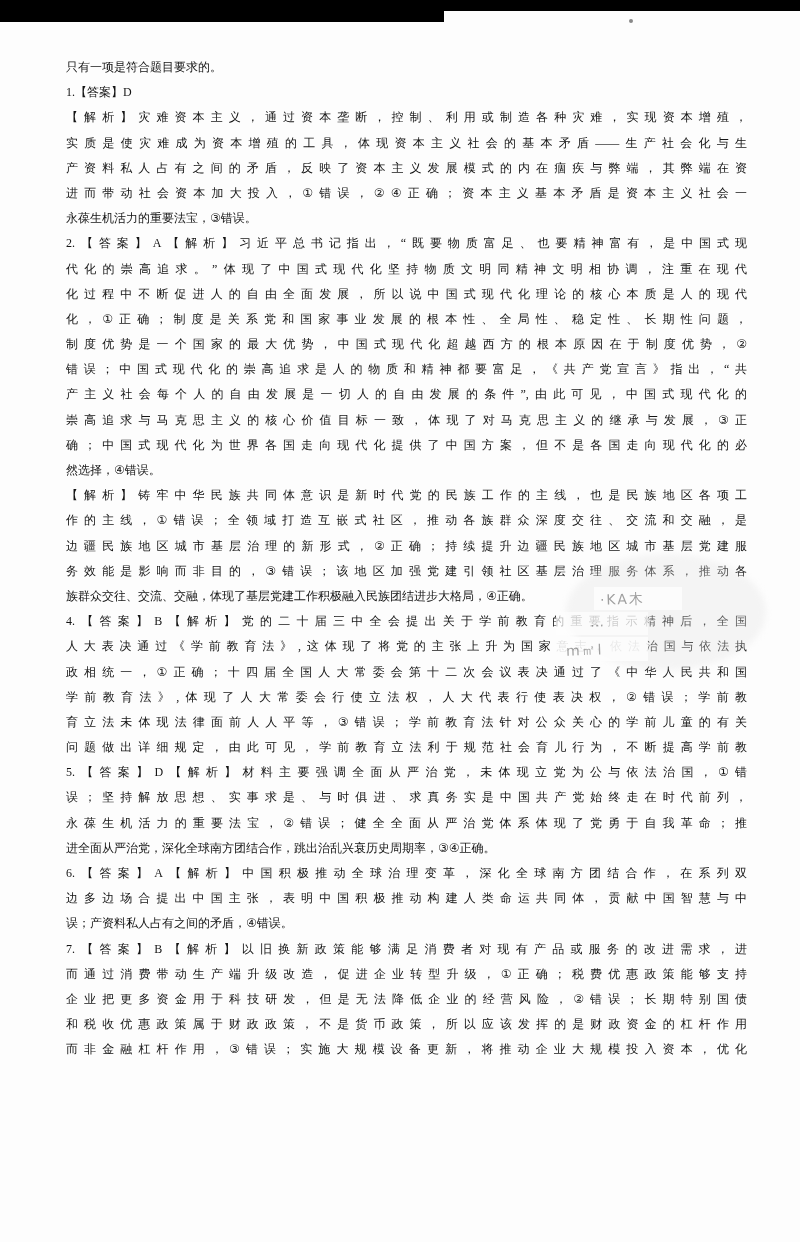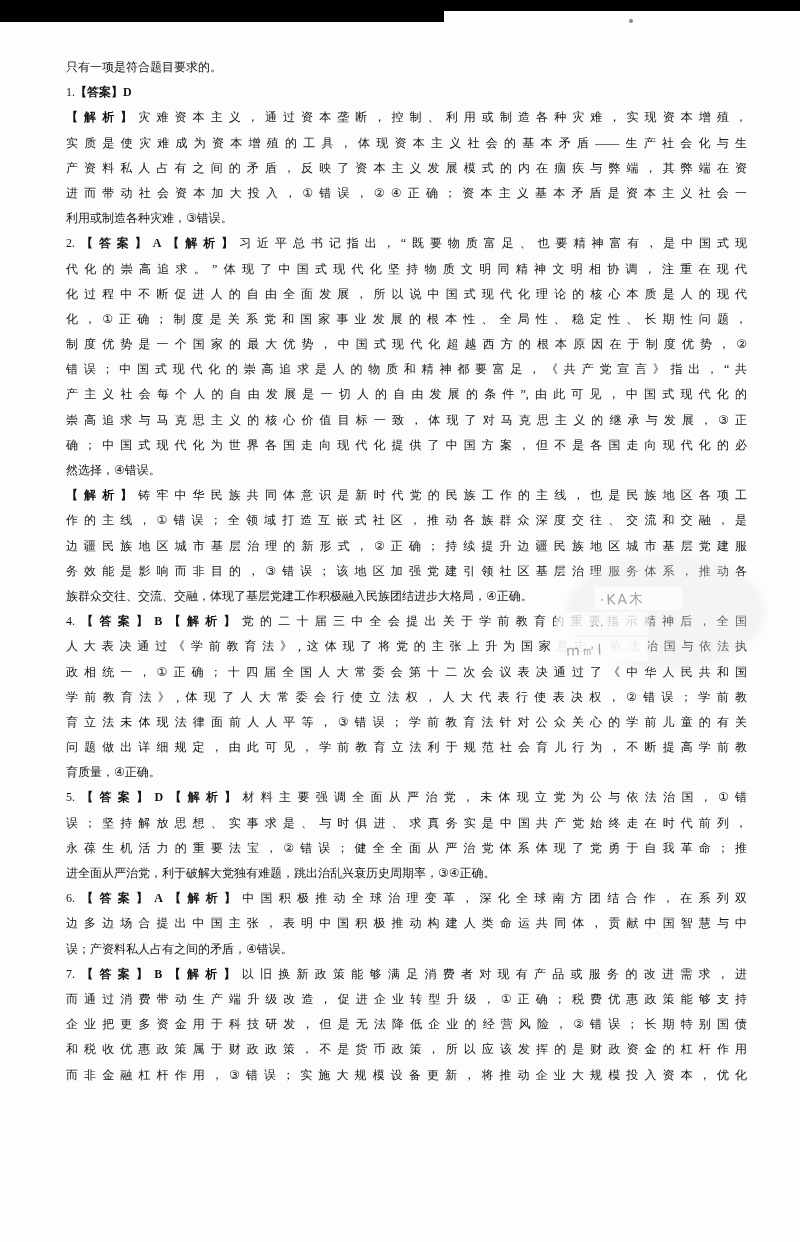--- a/index.html
+++ b/index.html
@@ -12,21 +12,21 @@
   .bar-left{left:0;top:11px;width:444px;height:11px;}
   .speck{position:absolute;left:629px;top:19px;width:4px;height:4px;border-radius:50%;background:#888;}
   .doc{position:absolute;left:66px;top:55px;width:681px;color:#141414;}
   .block{margin:0;padding:0;}
   .line{
     height:25.2px;line-height:25.2px;font-size:12px;
     text-align:justify;text-align-last:justify;overflow:hidden;
     letter-spacing:0;white-space:normal;word-break:break-all;
   }
   .line.last{text-align-last:left;}
-  .line b{font-weight:bold;}
+  .line b{font-weight:normal;}
   
   .wm-halo{
     position:absolute;left:566px;top:554px;width:200px;height:116px;
     background:rgba(228,228,228,0.32);border-radius:50%;filter:blur(3px);
     pointer-events:none;
   }
   .wm-patch{position:absolute;background:rgba(253,253,253,0.88);pointer-events:none;}
   .wm-p1{left:594px;top:587px;width:88px;height:23px;}
   .wm-p2{left:556px;top:612px;width:92px;height:23px;background:rgba(253,253,253,0.7);}
   .wm-p3{left:552px;top:637px;width:96px;height:24px;}
@@ -49,21 +49,21 @@
         <div class="line last">只有一项是符合题目要求的。</div>
       </div>
       <div class="block">
         <div class="line last">1.<b>【答案】D</b></div>
       </div>
       <div class="block">
         <div class="line"><b>【解析】</b>灾难资本主义，通过资本垄断，控制、利用或制造各种灾难，实现资本增殖，</div>
         <div class="line">实质是使灾难成为资本增殖的工具，体现资本主义社会的基本矛盾——生产社会化与生</div>
         <div class="line">产资料私人占有之间的矛盾，反映了资本主义发展模式的内在痼疾与弊端，其弊端在资</div>
         <div class="line">进而带动社会资本加大投入，①错误，②④正确；资本主义基本矛盾是资本主义社会一</div>
-        <div class="line last">利用或制造各种灾难，③错误。</div>
+        <div class="line last">永葆生机活力的重要法宝，③错误。</div>
       </div>
       <div class="block">
         <div class="line">2.<b>【答案】A</b><b>【解析】</b>习近平总书记指出，“既要物质富足、也要精神富有，是中国式现</div>
         <div class="line">代化的崇高追求。”体现了中国式现代化坚持物质文明同精神文明相协调，注重在现代</div>
         <div class="line">化过程中不断促进人的自由全面发展，所以说中国式现代化理论的核心本质是人的现代</div>
         <div class="line">化，①正确；制度是关系党和国家事业发展的根本性、全局性、稳定性、长期性问题，</div>
         <div class="line">制度优势是一个国家的最大优势，中国式现代化超越西方的根本原因在于制度优势，②</div>
         <div class="line">错误；中国式现代化的崇高追求是人的物质和精神都要富足，《共产党宣言》指出，“共</div>
         <div class="line">产主义社会每个人的自由发展是一切人的自由发展的条件”,由此可见，中国式现代化的</div>
         <div class="line">崇高追求与马克思主义的核心价值目标一致，体现了对马克思主义的继承与发展，③正</div>
@@ -77,27 +77,26 @@
         <div class="line">务效能是影响而非目的，③错误；该地区加强党建引领社区基层治理服务体系，推动各</div>
         <div class="line last">族群众交往、交流、交融，体现了基层党建工作积极融入民族团结进步大格局，④正确。</div>
       </div>
       <div class="block">
         <div class="line">4.<b>【答案】B</b><b>【解析】</b>党的二十届三中全会提出关于学前教育的重要指示精神后，全国</div>
         <div class="line">人大表决通过《学前教育法》,这体现了将党的主张上升为国家意志，依法治国与依法执</div>
         <div class="line">政相统一，①正确；十四届全国人大常委会第十二次会议表决通过了《中华人民共和国</div>
         <div class="line">学前教育法》,体现了人大常委会行使立法权，人大代表行使表决权，②错误；学前教</div>
         <div class="line">育立法未体现法律面前人人平等，③错误；学前教育法针对公众关心的学前儿童的有关</div>
         <div class="line">问题做出详细规定，由此可见，学前教育立法利于规范社会育儿行为，不断提高学前教</div>
-        <div class="line last">育质量，④正确。</div>
       </div>
       <div class="block">
         <div class="line">5.<b>【答案】D</b><b>【解析】</b>材料主要强调全面从严治党，未体现立党为公与依法治国，①错</div>
         <div class="line">误；坚持解放思想、实事求是、与时俱进、求真务实是中国共产党始终走在时代前列，</div>
         <div class="line">永葆生机活力的重要法宝，②错误；健全全面从严治党体系体现了党勇于自我革命；推</div>
-        <div class="line last">进全面从严治党，利于破解大党独有难题，跳出治乱兴衰历史周期率，③④正确。</div>
+        <div class="line last">进全面从严治党，深化全球南方团结合作，跳出治乱兴衰历史周期率，③④正确。</div>
       </div>
       <div class="block">
         <div class="line">6.<b>【答案】A</b><b>【解析】</b>中国积极推动全球治理变革，深化全球南方团结合作，在系列双</div>
         <div class="line">边多边场合提出中国主张，表明中国积极推动构建人类命运共同体，贡献中国智慧与中</div>
         <div class="line last">误；产资料私人占有之间的矛盾，④错误。</div>
       </div>
       <div class="block">
         <div class="line">7.<b>【答案】B</b><b>【解析】</b>以旧换新政策能够满足消费者对现有产品或服务的改进需求，进</div>
         <div class="line">而通过消费带动生产端升级改造，促进企业转型升级，①正确；税费优惠政策能够支持</div>
         <div class="line">企业把更多资金用于科技研发，但是无法降低企业的经营风险，②错误；长期特别国债</div>

